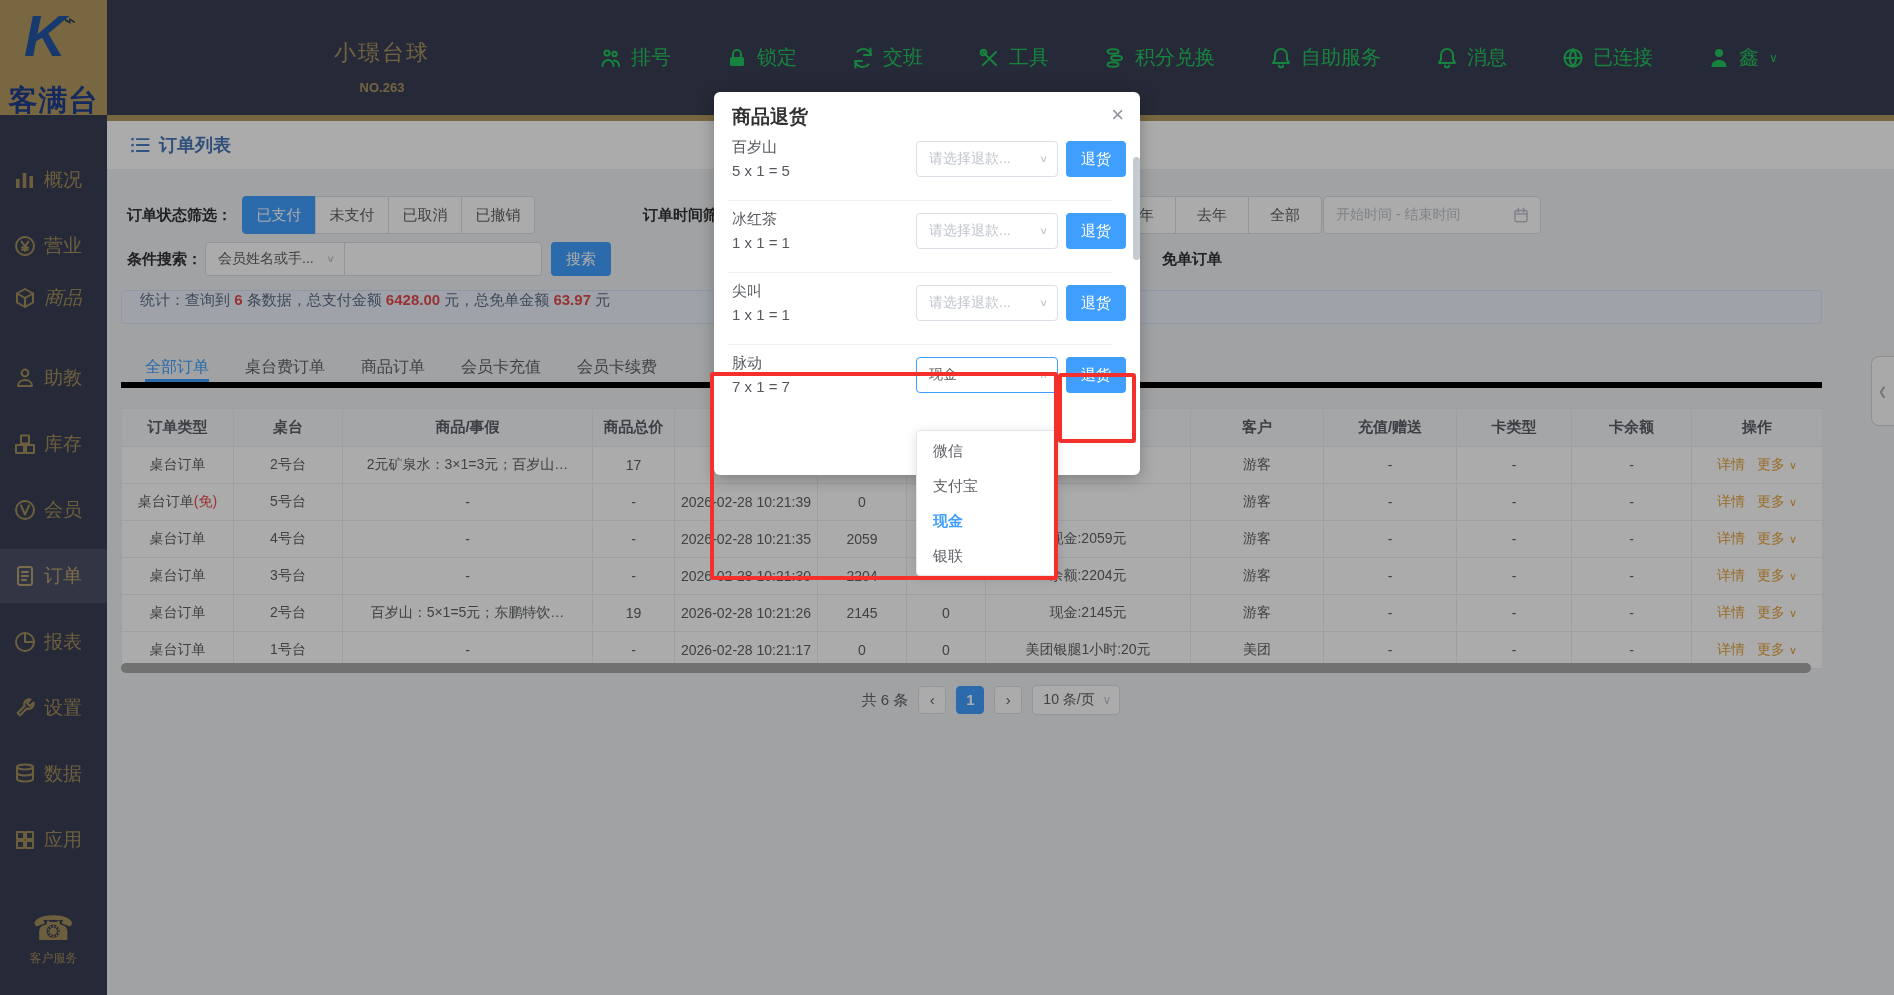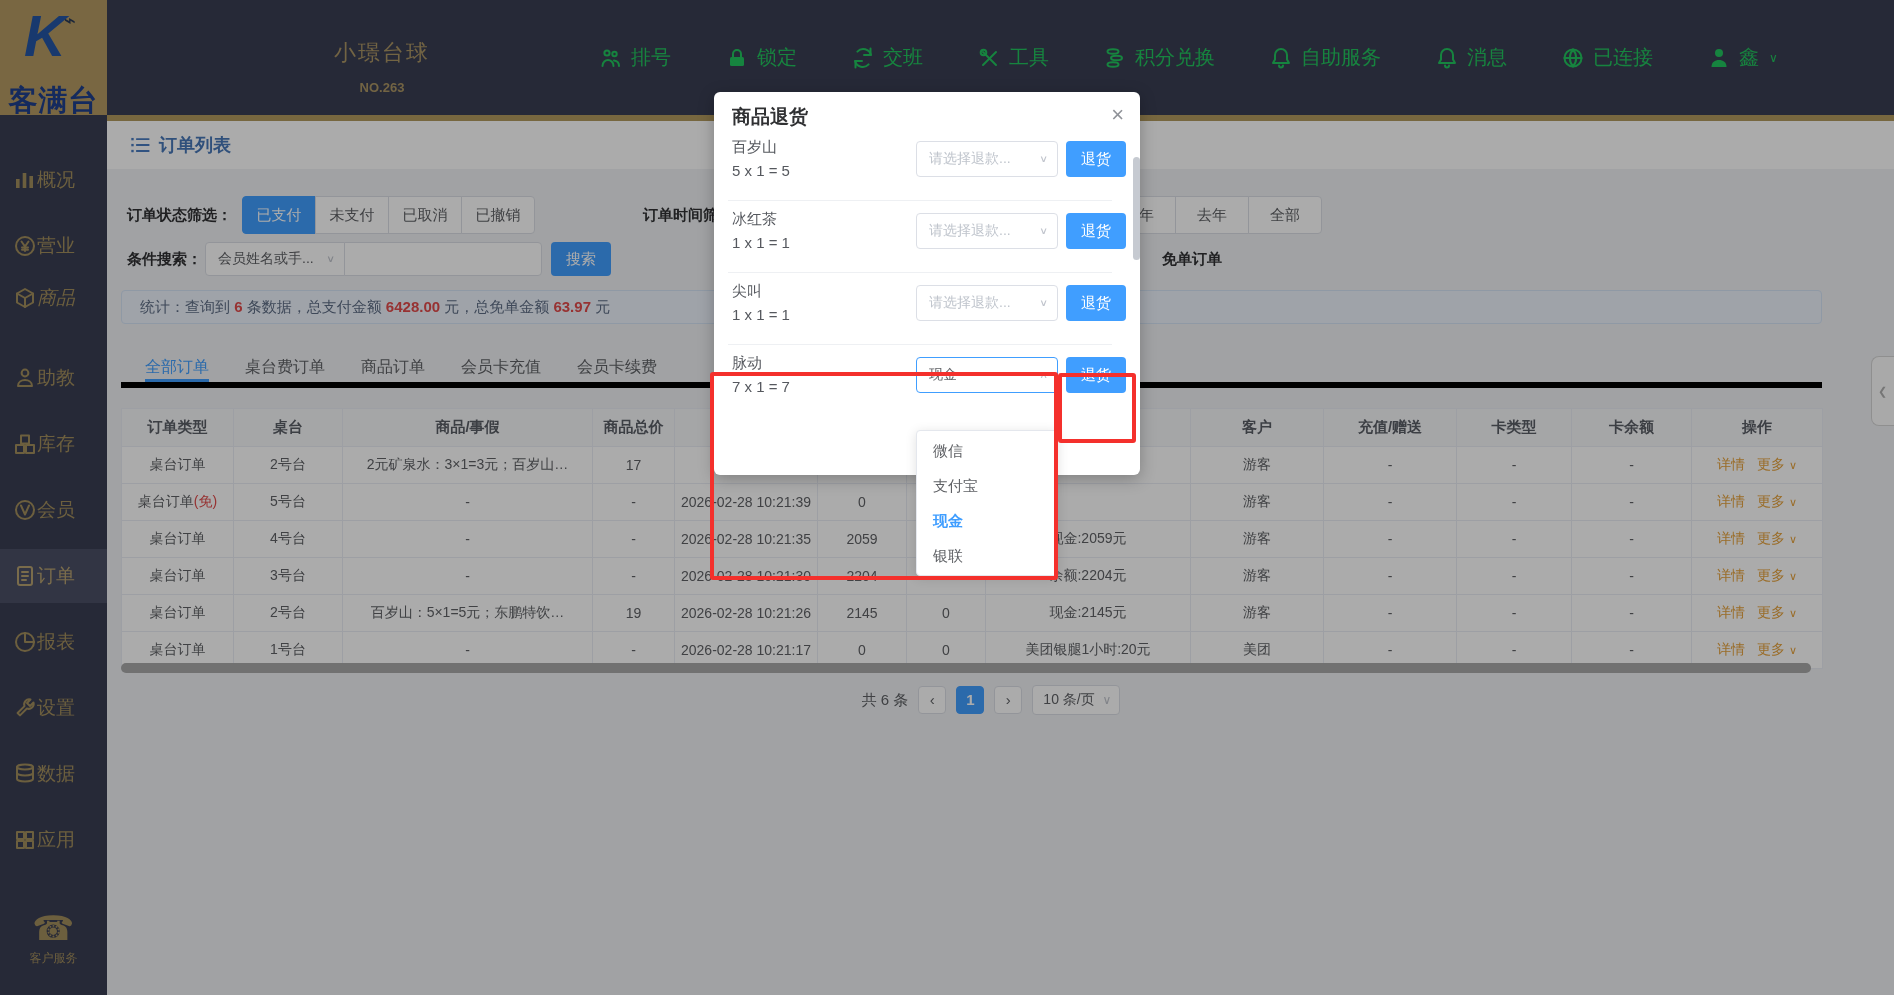--- a/index.html
+++ b/index.html
@@ -6,21 +6,21 @@
   #app{position:relative;width:1894px;height:995px;overflow:hidden;
        font-family:"Liberation Sans","DejaVu Sans",sans-serif;background:#f0f2f5;color:#606266}
   
   .sidebar{position:absolute;left:0;top:0;width:107px;height:995px;background:#3a3e52;z-index:5}
   .logo{position:absolute;left:0;top:0;width:107px;height:115px;background:#b59a63;overflow:hidden}
   .logo-k{position:absolute;left:24px;top:2px;font-size:58px;font-weight:bold;font-style:italic;color:#2456a5}
   .logo-k i{position:absolute;left:40px;top:6px;font-size:20px;color:#2b3b56;font-style:normal}
   .logo-brand{position:absolute;left:2px;bottom:-6px;width:103px;text-align:center;font-size:29px;font-weight:bold;color:#1e3f8c;letter-spacing:1px;white-space:nowrap}
   .side-item{position:absolute;left:0;width:107px;height:54px;display:flex;align-items:center;color:#a28e5d;cursor:pointer}
   .side-item .icon{width:24px;height:24px;margin-left:13px;display:inline-flex}
-  .side-item .lbl{font-size:19px}
+  .side-item .lbl{margin-left:7px;font-size:19px}
   .side-item.active{background:#4b4f66;color:#b7a271}
   .side-foot{position:absolute;left:0;bottom:28px;width:107px;text-align:center;color:#a28e5d}
   .side-foot .ph{font-size:34px;line-height:36px}
   .side-foot .lbl{font-size:12px;display:block;margin-top:4px}
   
   .navbar{position:absolute;left:107px;top:0;width:1787px;height:115px;background:#3a3e52;z-index:4}
   .goldline{position:absolute;left:107px;top:115px;width:1787px;height:6px;background:#b29a5f;z-index:4}
   .shop{position:absolute;left:200px;top:38px;width:150px;text-align:center;color:#ab9565}
   .shop .nm{font-size:22px;letter-spacing:2px}
   .shop .no{font-size:13px;margin-top:12px;font-weight:bold}
@@ -46,21 +46,21 @@
   .dateinput .icon{width:18px;height:18px;margin-right:10px;display:inline-flex;color:#bfc4cc}
   .sel{box-sizing:border-box;border:1px solid #dcdfe6;border-radius:4px;background:#fff;display:flex;align-items:center;
        font-size:14px;color:#606266;cursor:pointer}
   .sel .tx{margin-left:12px;flex:1;white-space:nowrap;overflow:hidden}
   .sel .vchev{color:#c0c4cc;font-size:12px;margin-right:9px;transform:scaleY(.8)}
   .input{box-sizing:border-box;border:1px solid #dcdfe6;background:#fff}
   .bluebtn{background:#409eff;color:#fff;border:none;border-radius:4px;font-size:15px;cursor:pointer}
   .freeorder{position:absolute;left:1162px;top:242px;height:34px;line-height:34px;font-size:15px;font-weight:bold;color:#303133}
   
   .stats{position:absolute;left:121px;top:290px;width:1701px;height:34px;box-sizing:border-box;background:#eef4fd;
-         border:1px solid #d5e4f6;border-radius:4px;display:flex;align-items:center;font-size:15px;color:#5e6d85}
+         border:1px solid #d5e4f6;border-radius:4px;display:flex;align-items:flex-start;font-size:15px;color:#5e6d85}
   .stats .in{margin-left:18px}
   .stats b{color:#e14b4b;font-weight:bold}
   
   .tabs{position:absolute;left:121px;top:352px;width:1701px;height:36px;border-bottom:6px solid #000000;display:flex;gap:36px;padding-left:24px;box-sizing:border-box}
   .tab{font-size:16px;color:#606266;line-height:30px;cursor:pointer;white-space:nowrap}
   .tab.active{color:#409eff;border-bottom:3px solid #409eff}
   
   table.grid{position:absolute;left:121px;top:408px;border-collapse:collapse;table-layout:fixed;background:#fff;font-size:14px}
   table.grid th{height:37px;background:#f7f8fa;color:#5a5e66;font-weight:bold;font-size:15px;border:1px solid #ebeef5;padding:0 2px;white-space:nowrap;overflow:hidden}
   table.grid td{height:36px;border:1px solid #ebeef5;text-align:center;color:#606266;padding:0 2px;white-space:nowrap;overflow:hidden}
@@ -337,20 +337,29 @@
       <div class="gbtn">未支付</div>
       <div class="gbtn">已取消</div>
       <div class="gbtn">已撤销</div>
     </div>
   <div class="flabel" style="left:643px;top:196px">订单时间筛选：</div>
   <div class="btn-group" style="left:1102px;top:196px" id="time-group">
       <div class="gbtn">今年</div>
       <div class="gbtn">去年</div>
       <div class="gbtn">全部</div>
     </div>
+  <div class="dateinput">
+    <span class="ph">开始时间 - 结束时间</span>
+    <span class="icon">
+        <svg viewBox="0 0 24 24" fill="none" stroke="currentColor" stroke-width="2" stroke-linecap="round" stroke-linejoin="round">
+          <rect x="4" y="6" width="16" height="15" rx="2"></rect>
+          <path d="M4 10.5h16M8.5 3v5M15.5 3v5"></path>
+        </svg>
+      </span>
+  </div>
 
   <div class="flabel" style="left:127px;top:242px;line-height:34px">条件搜索：</div>
   <div class="sel" style="position:absolute;left:205px;top:242px;width:140px;height:34px;border-radius:4px 0 0 4px">
     <span class="tx">会员姓名或手...</span>
     <span class="vchev">∨</span>
   </div>
   <input class="input" style="position: absolute; left: 344px; top: 242px; width: 198px; height: 34px; border-radius: 0px 4px 4px 0px; outline: none; padding: 0px 8px;" value="">
   <button class="bluebtn" style="position:absolute;left:551px;top:242px;width:60px;height:34px">搜索</button>
   <div class="freeorder">免单订单</div>
 

